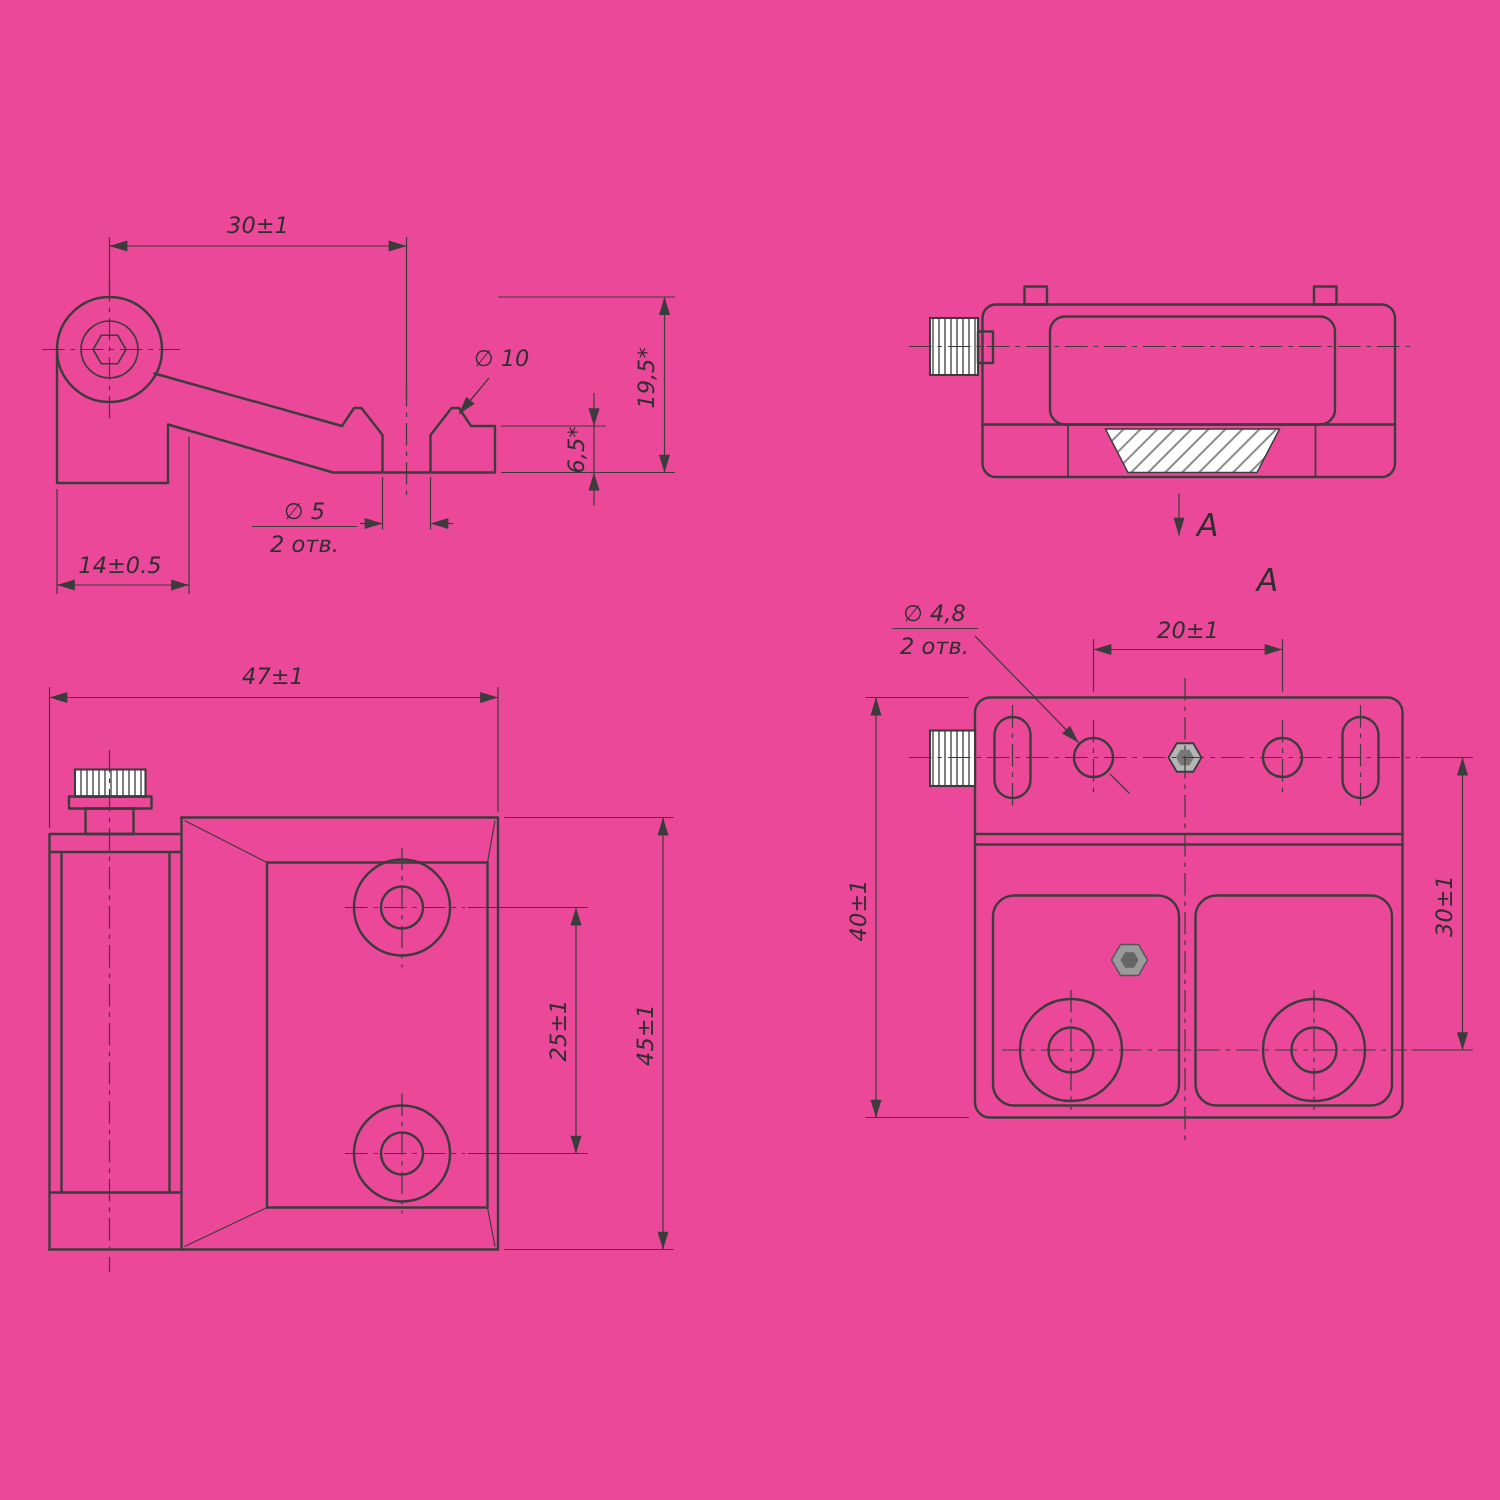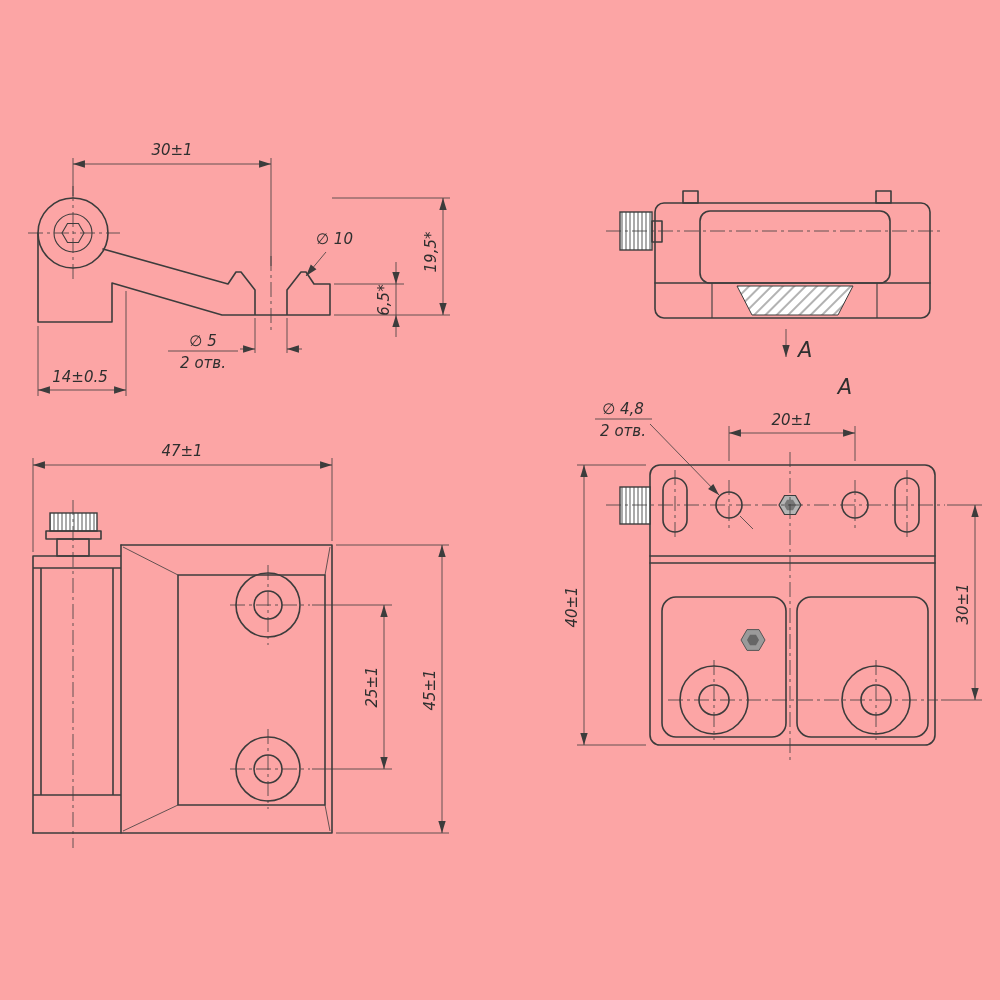--- a/index.html
+++ b/index.html
@@ -1,16 +1,16 @@
 <!DOCTYPE html>
 <html><head>
 <meta charset="utf-8">
 <style>
   html,body{margin:0;padding:0;background:#ffffff;}
-  .canvas{width:1000px;height:1000px;background:#fca5a5;position:relative;overflow:hidden;}
+  .canvas{width:1000px;height:1000px;background:#ec4899;position:relative;overflow:hidden;}
   svg{display:block;}
   text{font-family:"DejaVu Sans",sans-serif;font-style:italic;font-size:15px;fill:#2f2f2f;}
   text.big{font-size:21px;}
   .outline{fill:none;stroke:#3c3c3c;stroke-width:1.6;stroke-linejoin:round;stroke-linecap:round;}
   .med{fill:none;stroke:#3c3c3c;stroke-width:1.1;}
   .thin{fill:none;stroke:#3c3c3c;stroke-width:0.8;}
   .cl{fill:none;stroke:#3c3c3c;stroke-width:0.8;stroke-dasharray:15 4 3 4;}
 </style>
 </head>
 <body>

